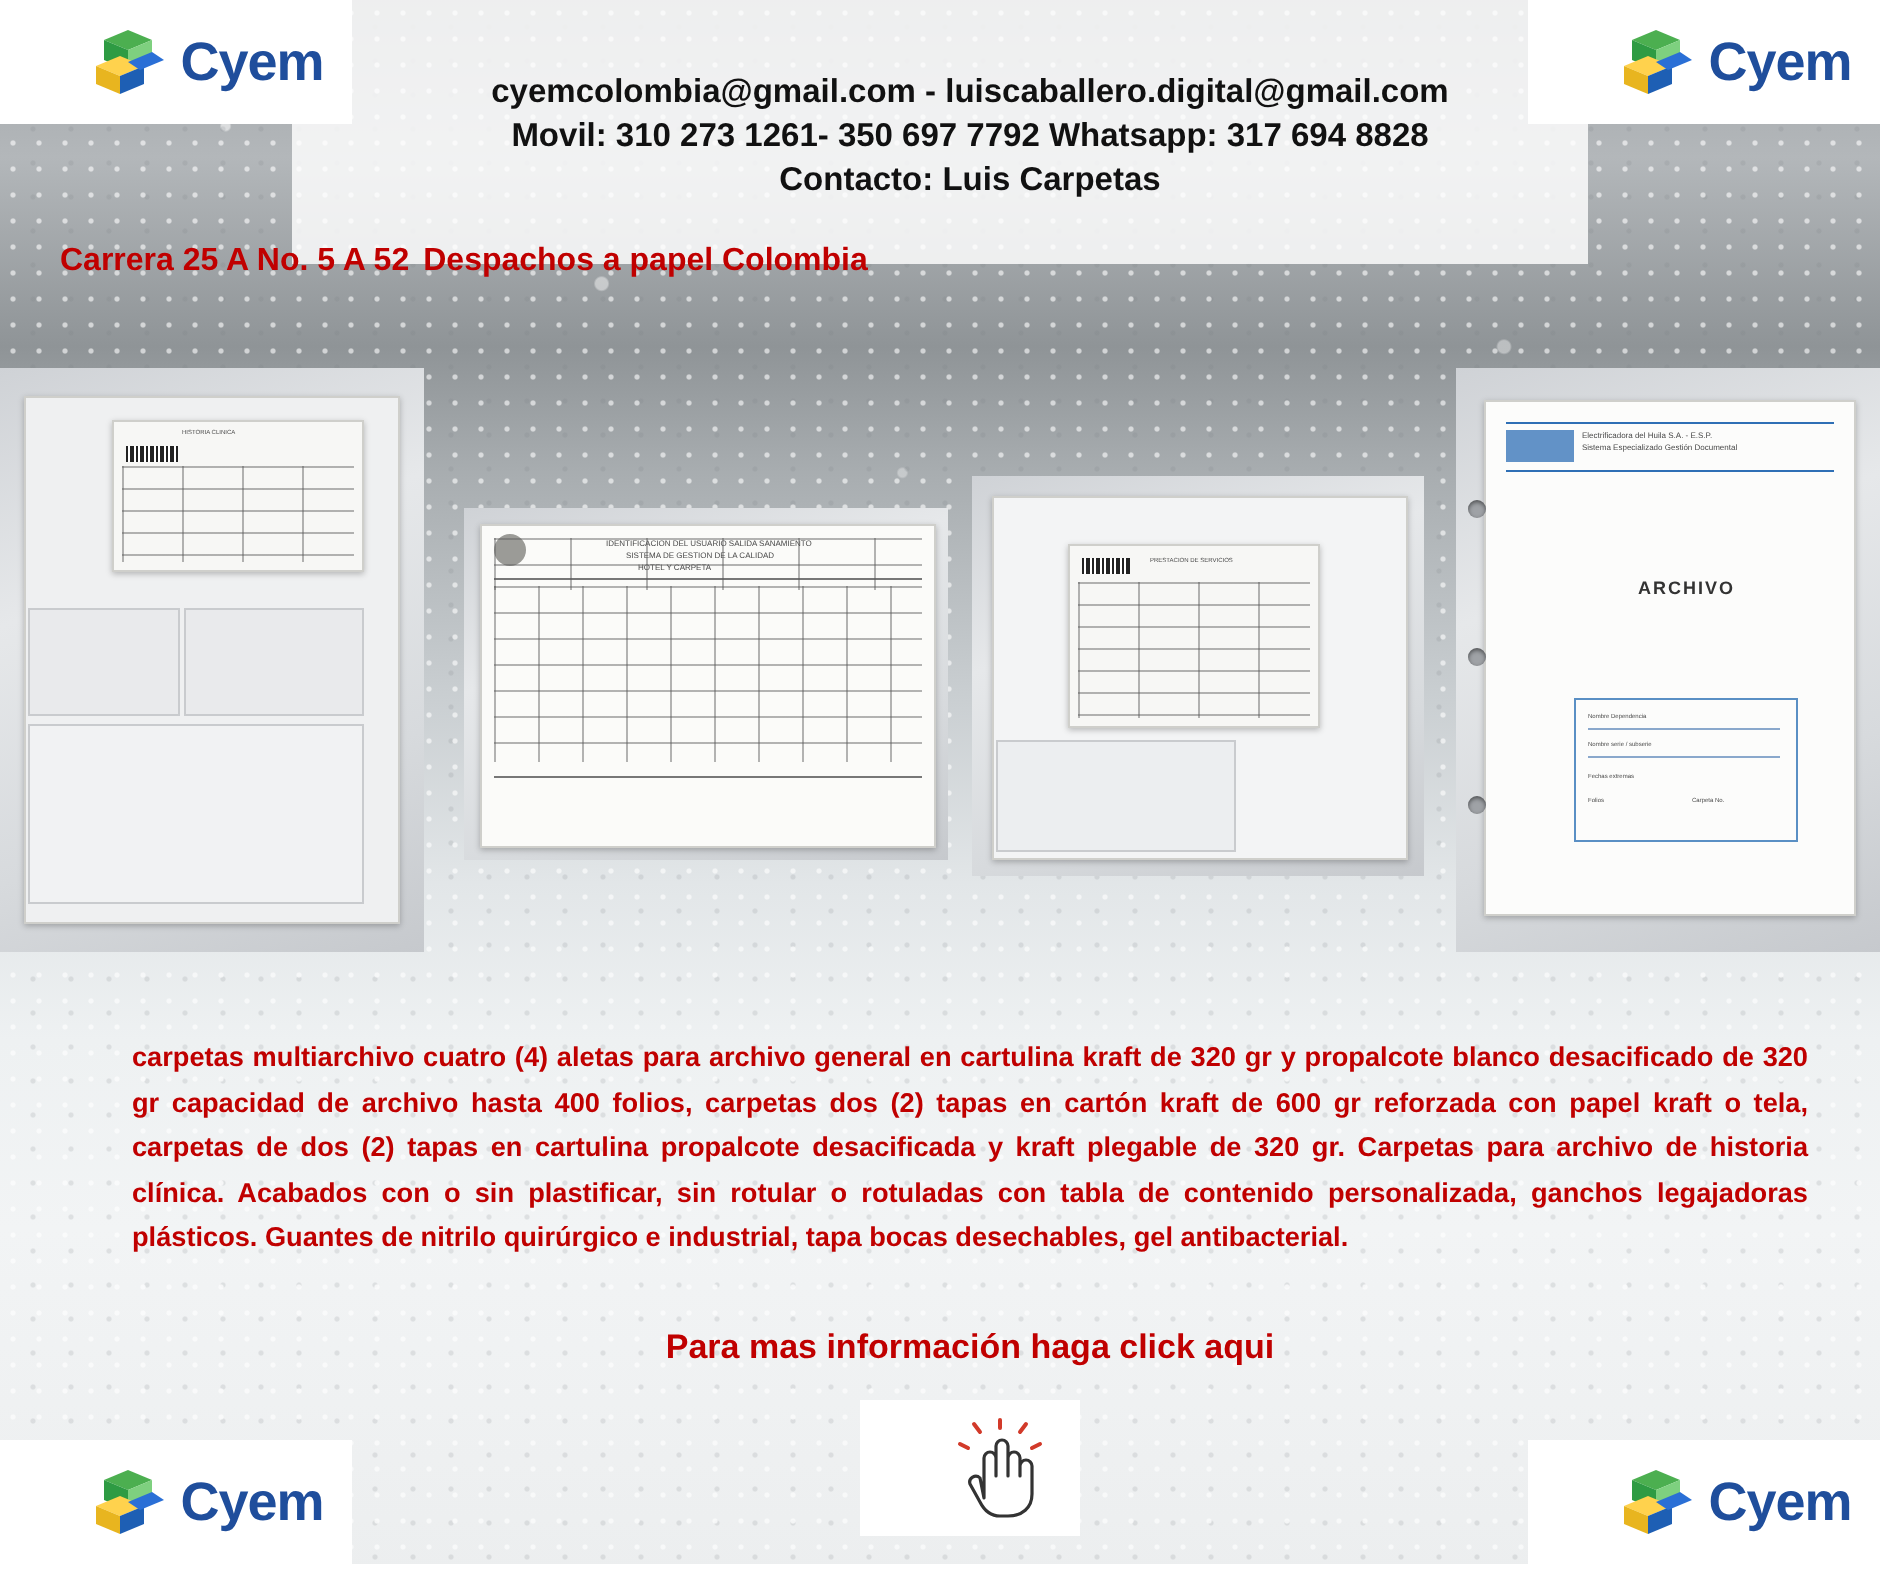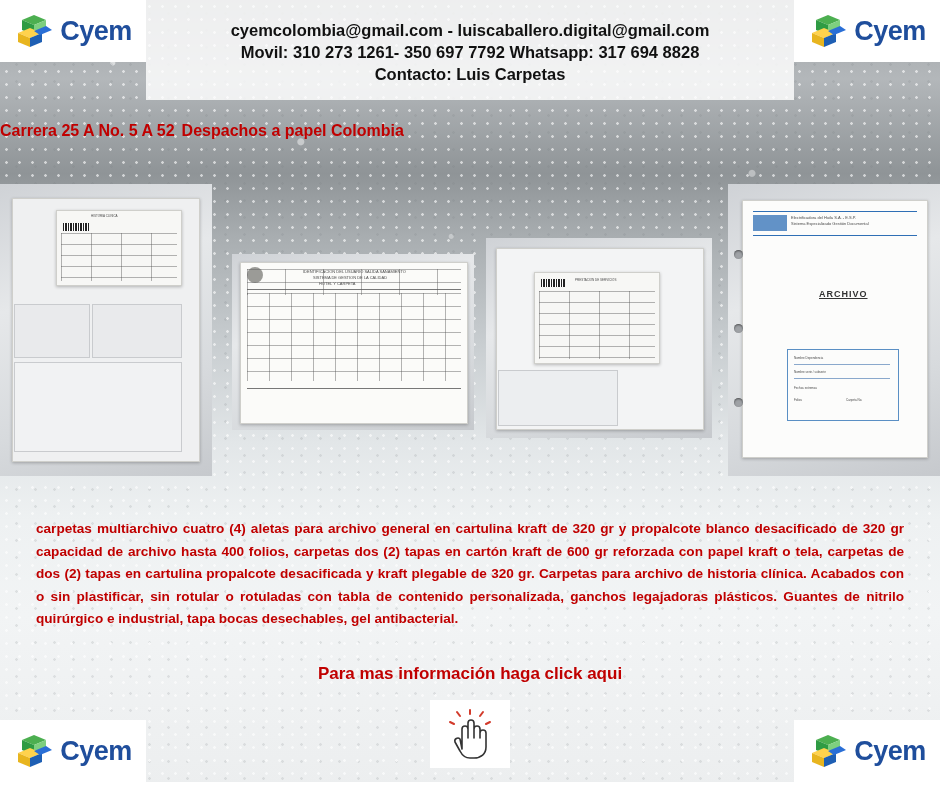--- a/index.html
+++ b/index.html
@@ -32,21 +32,21 @@
     position: absolute;
     inset: 0;
     background-image:
       radial-gradient(circle, rgba(255,255,255,0.8) 1px, rgba(255,255,255,0) 1.6px),
       radial-gradient(circle, rgba(120,125,130,0.22) 1px, rgba(255,255,255,0) 1.6px);
     background-size: 13px 13px, 19px 17px;
     background-position: 0 0, 7px 5px;
     opacity: 0.75;
     pointer-events: none;
   }
-  .page > * { position: relative; }
+  .page > * { position: relative; padding-left: 30px; }
 
   
   .logo-box {
     position: absolute;
     background: #ffffff;
     display: flex;
     align-items: center;
     justify-content: center;
     gap: 6px;
   }
@@ -63,21 +63,21 @@
     letter-spacing: -0.5px;
     font-family: "Liberation Sans", sans-serif;
   }
 
   
   .header-band {
     position: absolute;
     left: 146px;
     right: 146px;
     top: 0;
-    height: 100px;
+    height: 132px;
     background: rgba(255,255,255,0.82);
     display: flex;
     flex-direction: column;
     align-items: center;
     justify-content: center;
     gap: 3px;
     padding-top: 4px;
     box-sizing: border-box;
   }
   .hdr-line {
@@ -344,21 +344,21 @@
     </div>
 
     <div class="photo p4">
       <div class="photo-inner"></div>
       <div class="doc-sheet" style="left:14px; top:16px; width:184px; height:256px; background:#fcfcfb;">
         <div class="blue-bar" style="left:10px; top:10px; width:164px; height:1px;"></div>
         <div style="position:absolute; left:10px; top:14px; width:34px; height:16px; background:#2f6fb5; opacity:0.75;"></div>
         <div class="tiny-text" style="left:48px; top:14px; font-size:4px;">Electrificadora del Huila S.A. - E.S.P.</div>
         <div class="tiny-text" style="left:48px; top:20px; font-size:4px;">Sistema Especializado Gestión Documental</div>
         <div class="blue-bar" style="left:10px; top:34px; width:164px; height:1px;"></div>
-        <div class="archivo-label" style="left:76px; top:88px;text-decoration:underline;">ARCHIVO</div>
+        <div class="archivo-label" style="left:76px; top:88px;">ARCHIVO</div>
         <div class="blue-box" style="left:44px; top:148px; width:110px; height:70px;">
           <div class="tiny-text" style="left:6px; top:6px;">Nombre Dependencia</div>
           <div style="position:absolute; left:6px; top:14px; width:96px; height:1px; background:#8aa8cc;"></div>
           <div class="tiny-text" style="left:6px; top:20px;">Nombre serie / subserie</div>
           <div style="position:absolute; left:6px; top:28px; width:96px; height:1px; background:#8aa8cc;"></div>
           <div class="tiny-text" style="left:6px; top:36px;">Fechas extremas</div>
           <div class="tiny-text" style="left:6px; top:48px;">Folios</div>
           <div class="tiny-text" style="left:58px; top:48px;">Carpeta No.</div>
         </div>
       </div>

